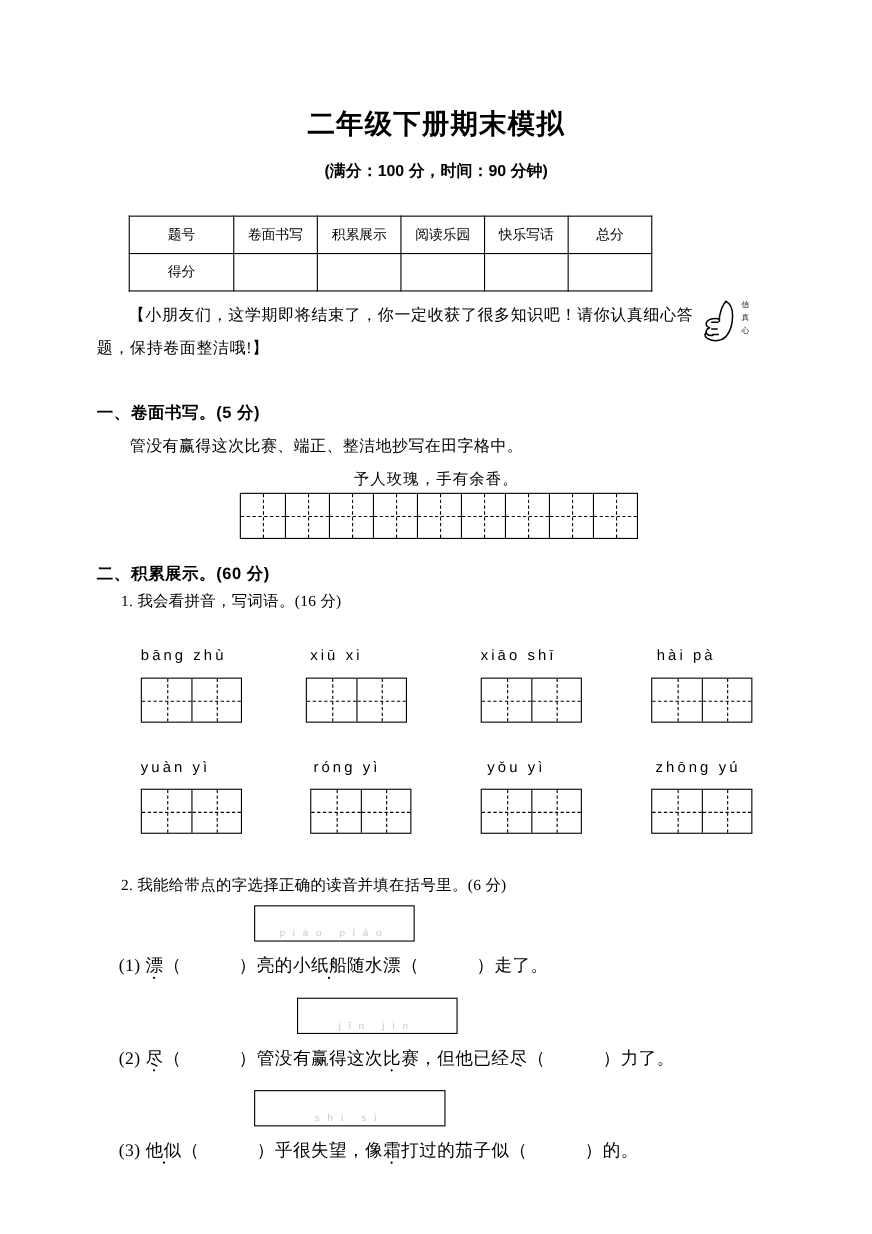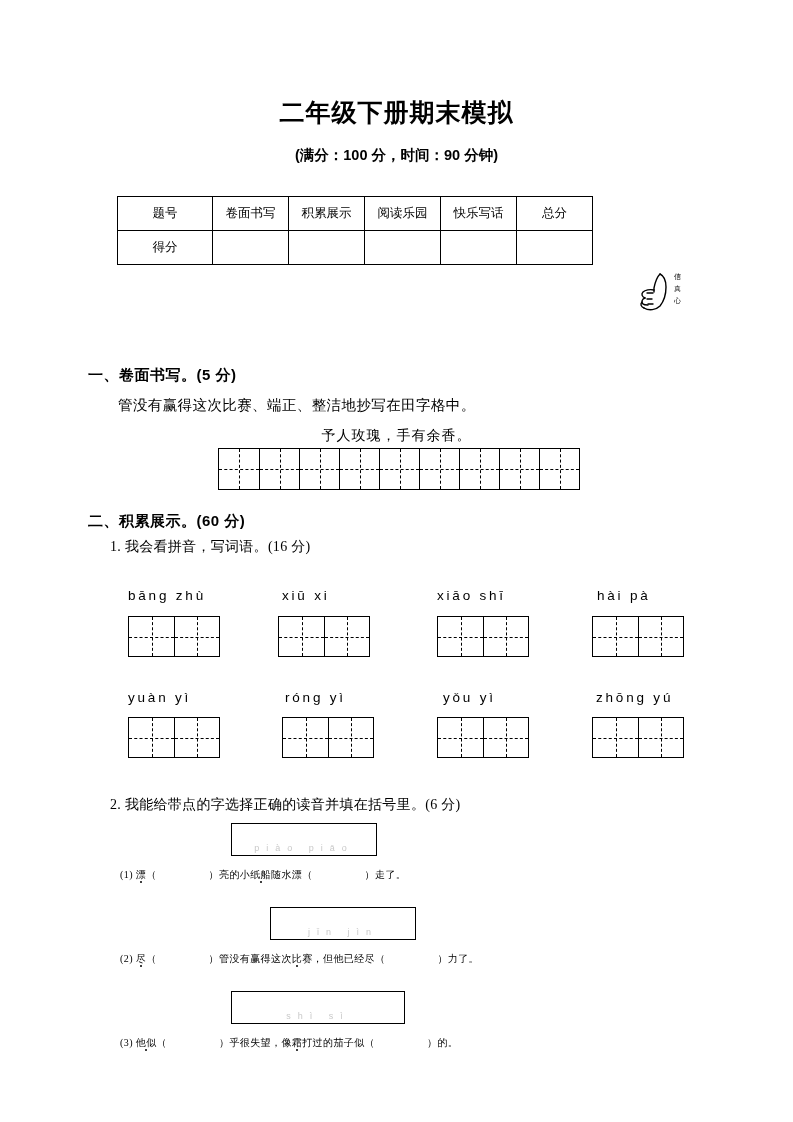--- a/index.html
+++ b/index.html
@@ -181,22 +181,22 @@
     bottom: 2px;
     text-align: center;
     font-size: 9px;
     color: #c9c9c9;
     letter-spacing: 7px;
     font-family: "Liberation Sans", "DejaVu Sans", sans-serif;
   }
 
   .q-item {
     position: absolute;
-    left: 120px;
-    font-size: 10px;
+    left: 108px;
+    font-size: 16px;
     letter-spacing: 0.4px;
     white-space: nowrap;
   }
   .dotted {
     position: relative;
   }
   .dotted::after {
     content: "";
     position: absolute;
     left: 50%;
@@ -231,20 +231,21 @@
       <td class="label-cell">得分</td>
       <td></td>
       <td></td>
       <td></td>
       <td></td>
       <td></td>
     </tr>
   </tbody>
     </table>
 
+  <div class="intro">【小朋友们，这学期即将结束了，你一定收获了很多知识吧！请你认真细心答题，保持卷面整洁哦!】</div>
   <svg class="thumb-icon" viewBox="0 0 60 48">
     <g fill="none" stroke="#000000" stroke-width="1.4" stroke-linecap="round" stroke-linejoin="round">
       <path d="M27 6 C24 9 22 15 21 20 L21 24"></path>
       <path d="M27 6 C31 8 33 13 33 19 C33 26 31 33 27 38 C23 42 16 43 11 40"></path>
       <path d="M21 22 C17 21 12 22 10 24 C8 26 9 29 12 30"></path>
       <path d="M12 30 C9 31 8 34 10 36 C11 37 13 37 15 37"></path>
       <path d="M11 40 C8 39 7 36 9 34"></path>
       <path d="M14 25 L20 25"></path>
       <path d="M14 31 L19 31"></path>
       <path d="M15 36 L20 36"></path>

